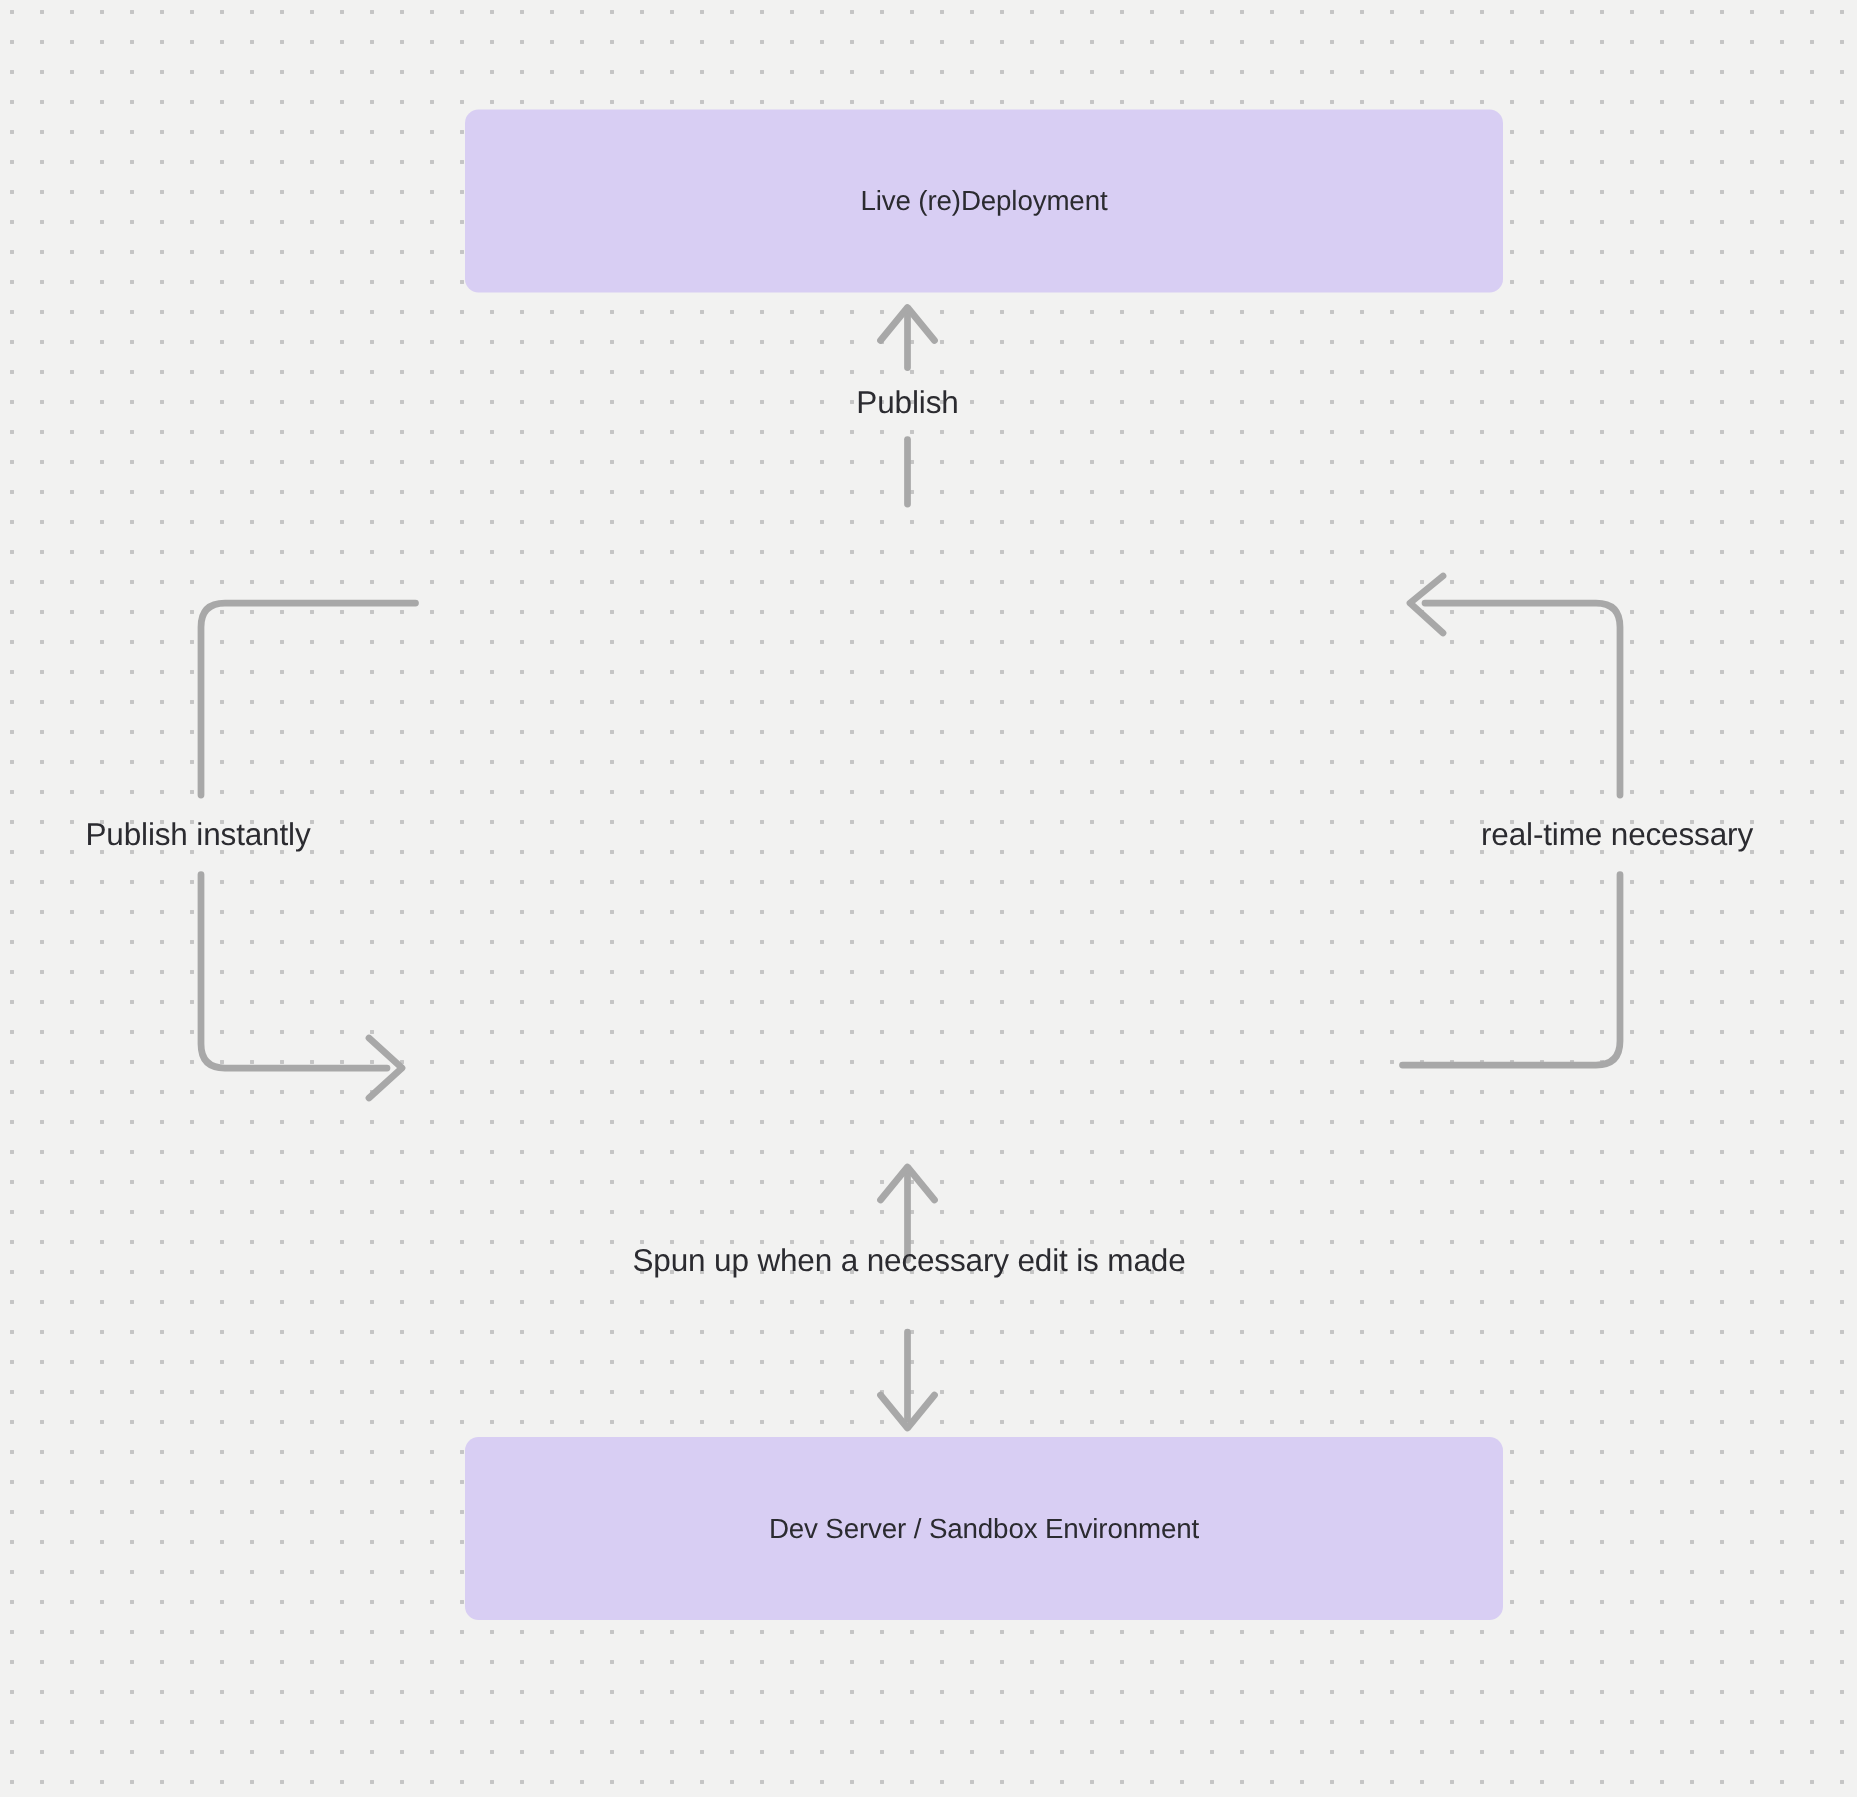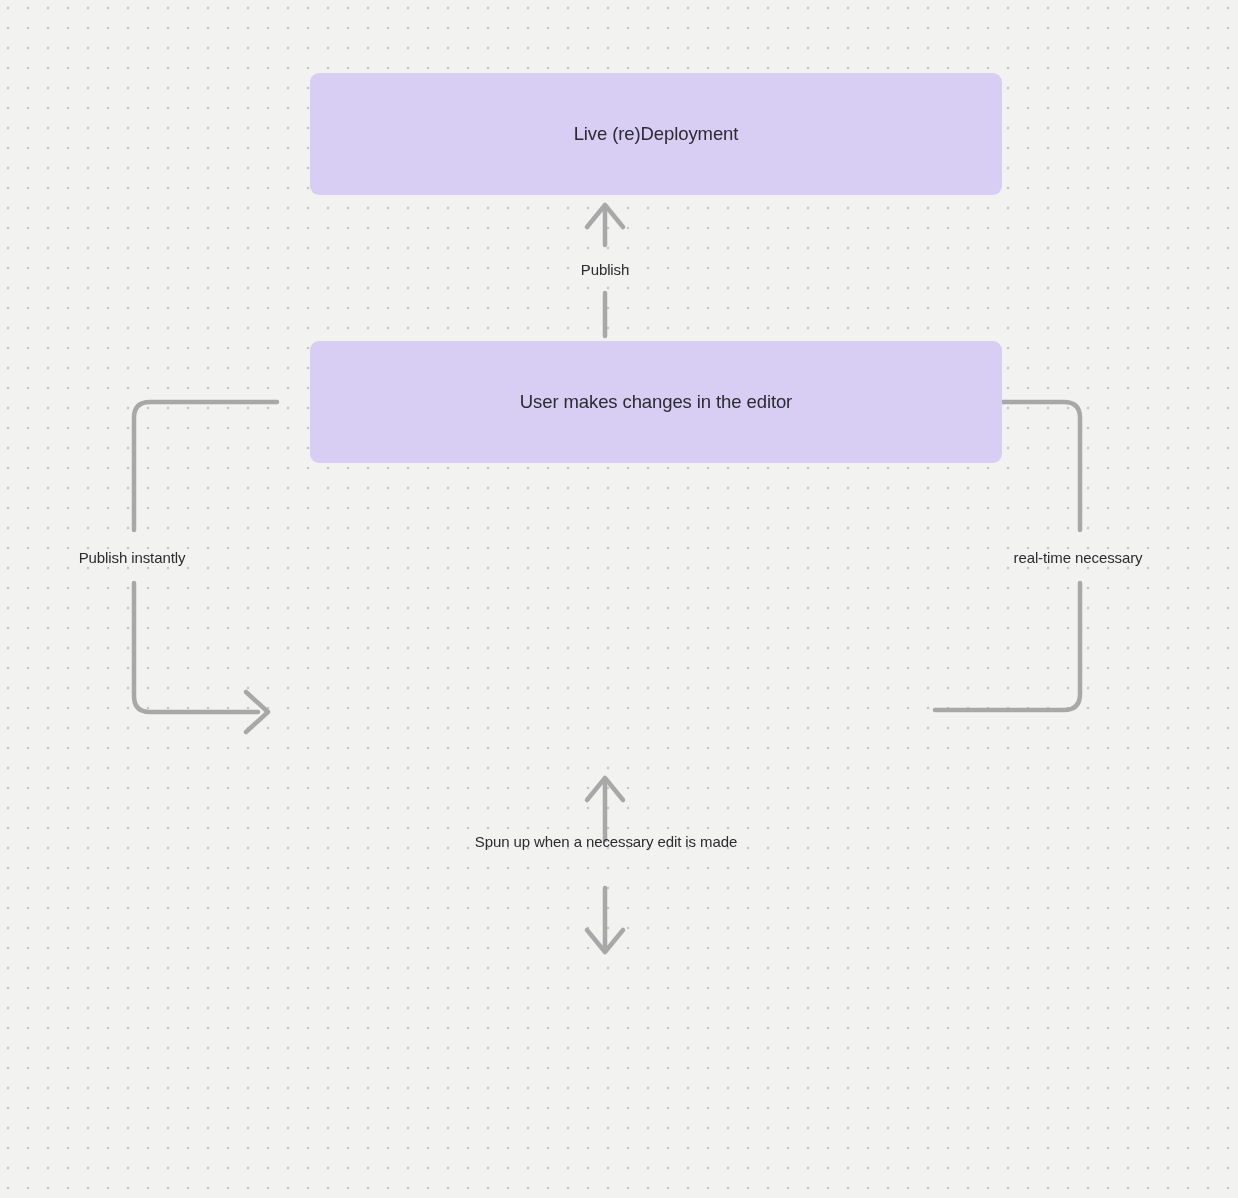--- a/index.html
+++ b/index.html
@@ -39,21 +39,21 @@
   }
   .node-label {
     font-size: 18.5px;
     color: #2b2b30;
     letter-spacing: -0.1px;
     text-align: center;
   }
   .edge-label {
     position: absolute;
     transform: translate(-50%, -50%);
-    font-size: 15px;
+    font-size: 21px;
     color: #2b2b30;
     letter-spacing: -0.1px;
     white-space: nowrap;
   }
 </style>
 </head>
 <body>
 
 <div class="canvas">
 
@@ -82,25 +82,25 @@
       <path d="M587 800 L605 778 L623 800"></path>
       <path d="M605 888 V946"></path>
       <path d="M587 930 L605 952 L623 930"></path>
     </g>
   </svg>
 
   <div class="node" style="top:73px">
     <span class="node-label">Live (re)Deployment</span>
   </div>
 
-  <div class="node" style="top:341px">
-    <span class="node-label">User makes changes in the editor</span>
-  </div>
 
 
+  <div class="node" style="top:958px">
+    <span class="node-label">Dev Server / Sandbox Environment</span>
+  </div>
 
   <div class="edge-label" style="left:605px; top:269px">Publish</div>
 
   <div class="edge-label" style="left:132px; top:557px">Publish instantly</div>
 
   <div class="edge-label" style="left:1078px; top:557px">real-time necessary</div>
 
   <div class="edge-label" style="left:606px; top:841px">Spun up when a necessary edit is made</div>
 
 </div>

